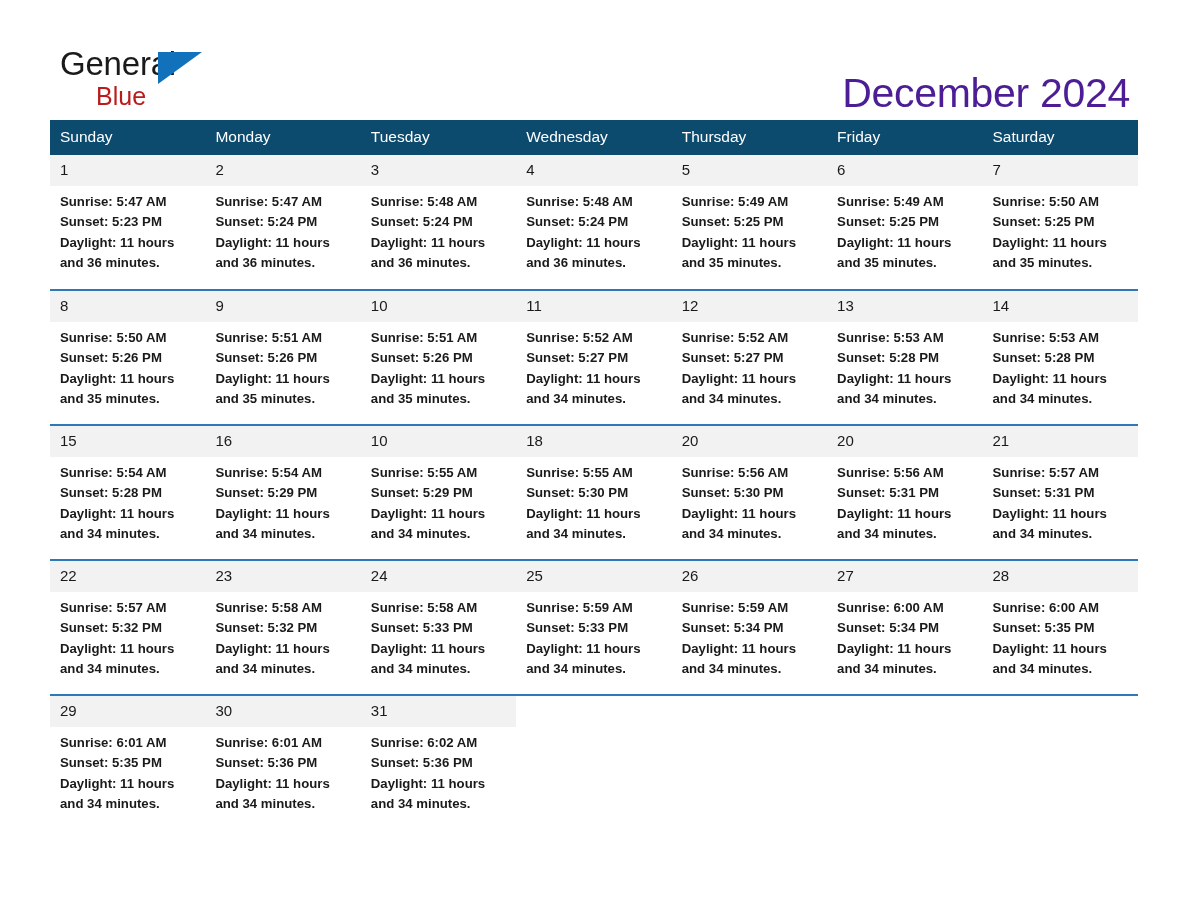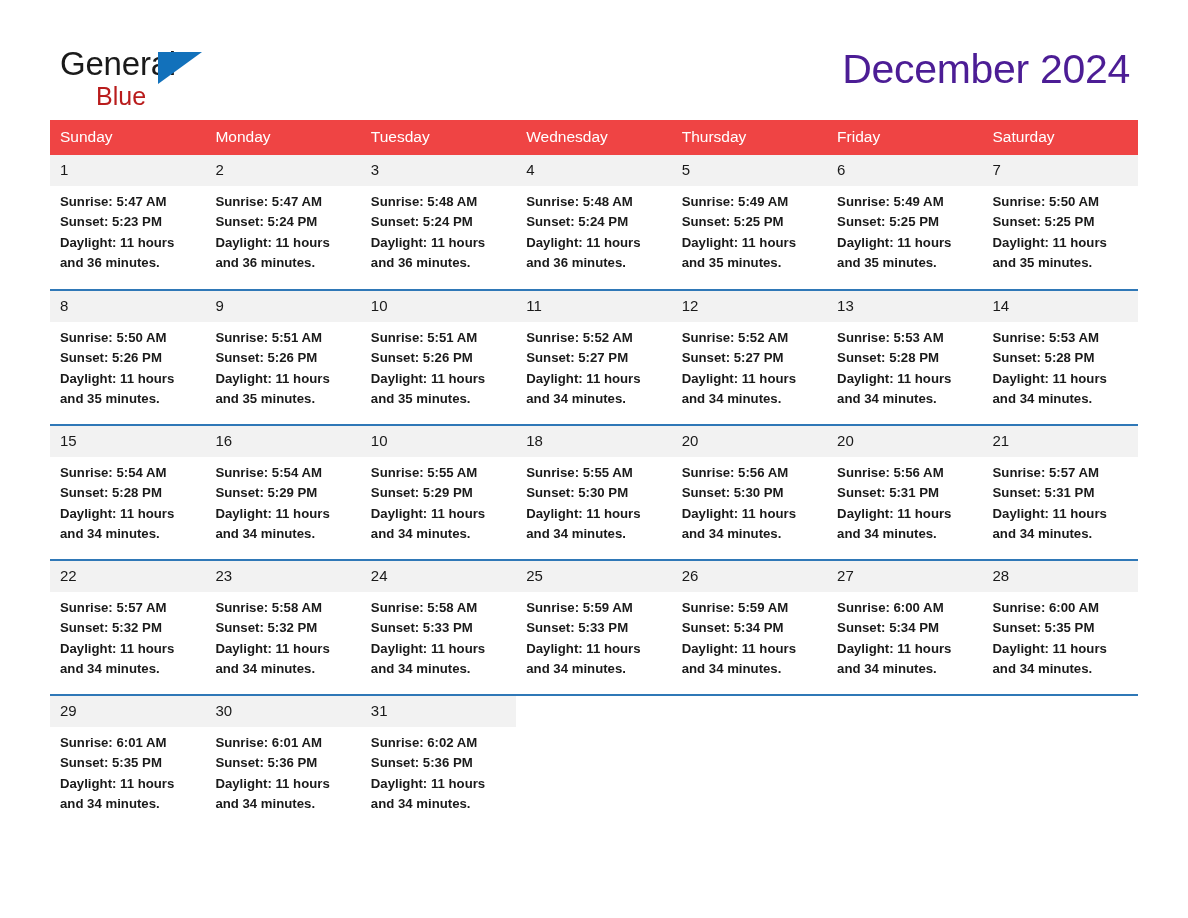--- a/index.html
+++ b/index.html
@@ -16,21 +16,21 @@
   .page {
     position: relative;
     width: 1188px; height: 918px;
     padding: 0 50px;
   }
 
   
   .header {
     position: relative;
     height: 112px;
-    padding-top: 44px;
+    padding-top: 68px;
   }
   .logo {
     position: absolute;
     left: 10px; top: 46px;
     width: 260px; height: 70px;
   }
   .logo-line1 {
     font-size: 33px;
     letter-spacing: -0.2px;
     color: #1a1a1a;
@@ -77,21 +77,21 @@
 
   
   .calendar {
     width: 1088px;
     border-collapse: collapse;
     table-layout: fixed;
     margin-top: 8px;
   }
   .calendar col { width: 155.4px; }
   thead th {
-    background: #ef4444;
+    background: #0c4a6e;
     color: #ffffff;
     font-size: 15.5px;
     font-weight: 400;
     text-align: left;
     padding: 8px 0 9px 10px;
     height: 33px;
     vertical-align: middle;
     border: none;
   }
   tbody td {

